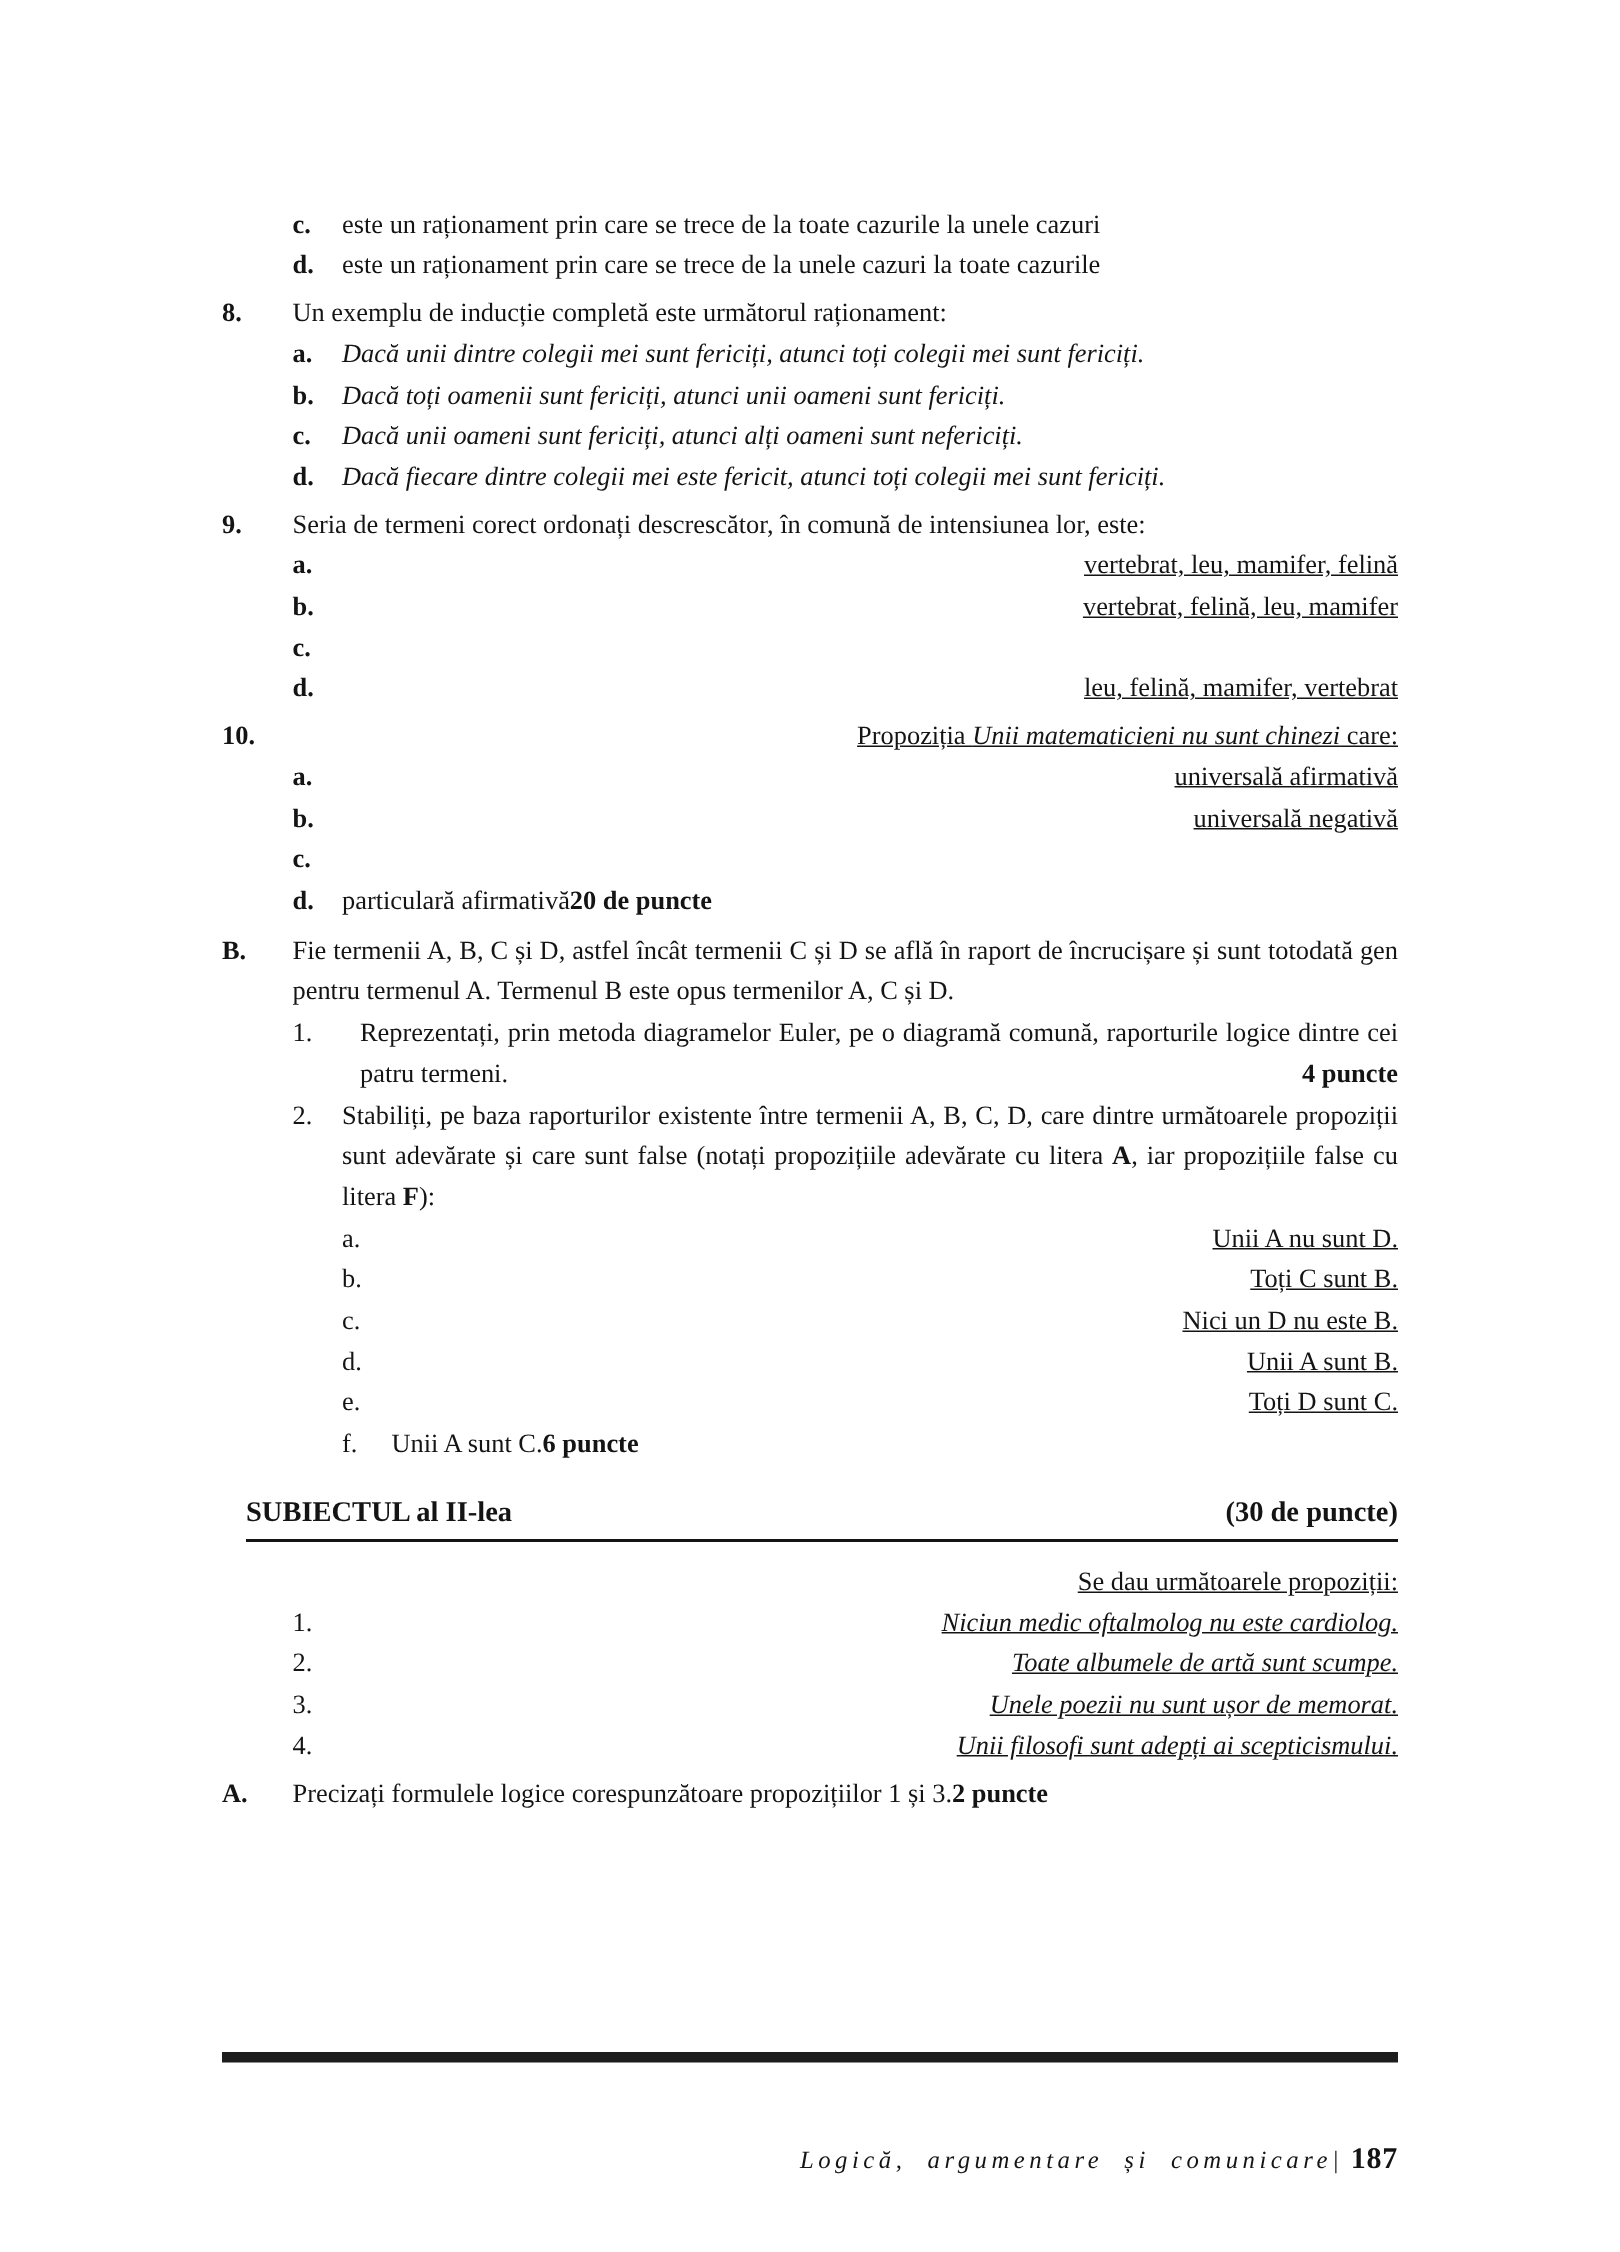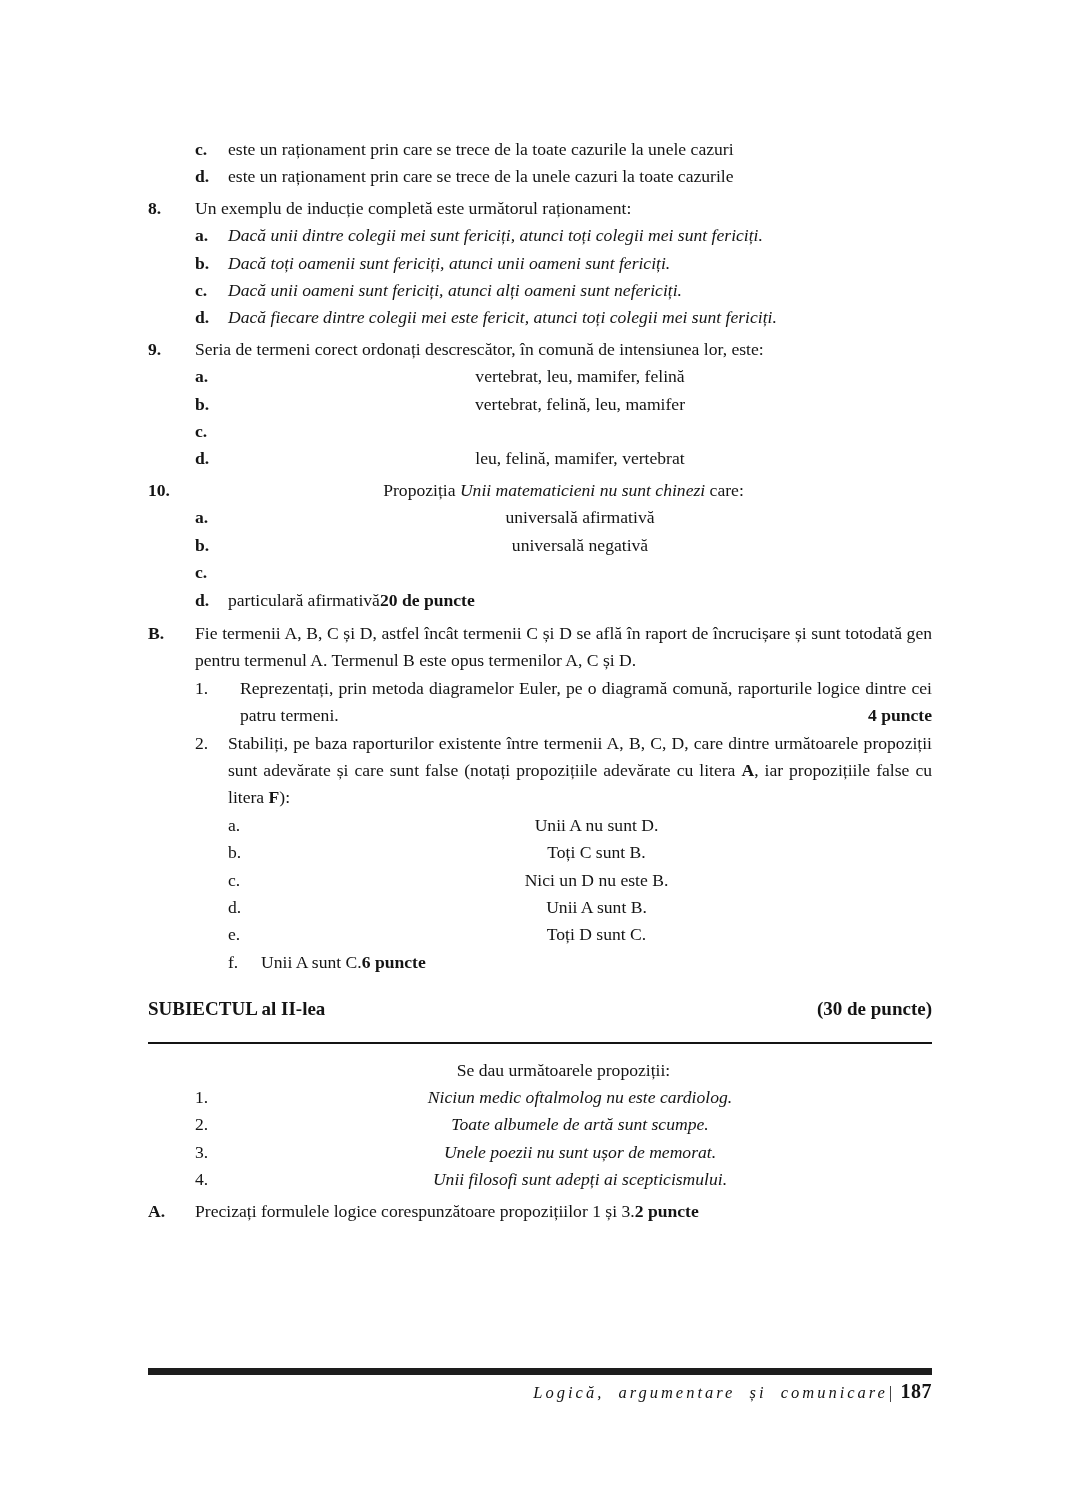--- a/index.html
+++ b/index.html
@@ -16,47 +16,47 @@
     left:148px; top:136px;
     width:784px;
     font-size:17.6px;
     line-height:27.4px;
   }
   .row { display:flex; }
   .num-col { flex:0 0 47px; font-weight:700; }
   .lbl-col { flex:0 0 33px; font-weight:700; }
   .lbl-col.plain { font-weight:400; }
   .txt { flex:1; text-align:justify; }
-  .txt.noj { text-align:center; }
+  .txt.noj { text-align:right;text-decoration:underline; }
   .ind1 { padding-left:47px; }
   .ind2 { padding-left:80px; }
   .italic { font-style:italic; }
   .bold { font-weight:700; }
   .rel { position:relative;margin-left:12px; }
   .points { font-weight:700; white-space:nowrap; }
   .abs-br { position:absolute; right:0; bottom:0; }
   .split { display:flex; justify-content:flex-start; text-align:left; }
   .mt4 { margin-top:4px; }
   .mt6 { margin-top:6px; }
   .section-heading {
     display:flex; justify-content:space-between;
     font-size:19px; font-weight:700;
     border-bottom:2.5px solid #141414;
-    padding-bottom:19px;
-    margin-top:19px; margin-bottom:13px;
+    padding-bottom:3px;
+    margin-top:19px; margin-bottom:13px;margin-left:16px;
   }
   .footer-rule {
     position:absolute;
     left:148px; top:1368px;
     width:784px; height:7px;
     background:#1d1d1d;
   }
   .footer-line {
     position:absolute;
-    left:148px; top:1380px;
+    left:148px; top:1428px;
     width:784px;
     text-align:right;
     white-space:nowrap;
   }
   .footer-title {
     font-style:italic;
     font-size:16.5px;
     letter-spacing:3px;
     word-spacing:7px;
   }

